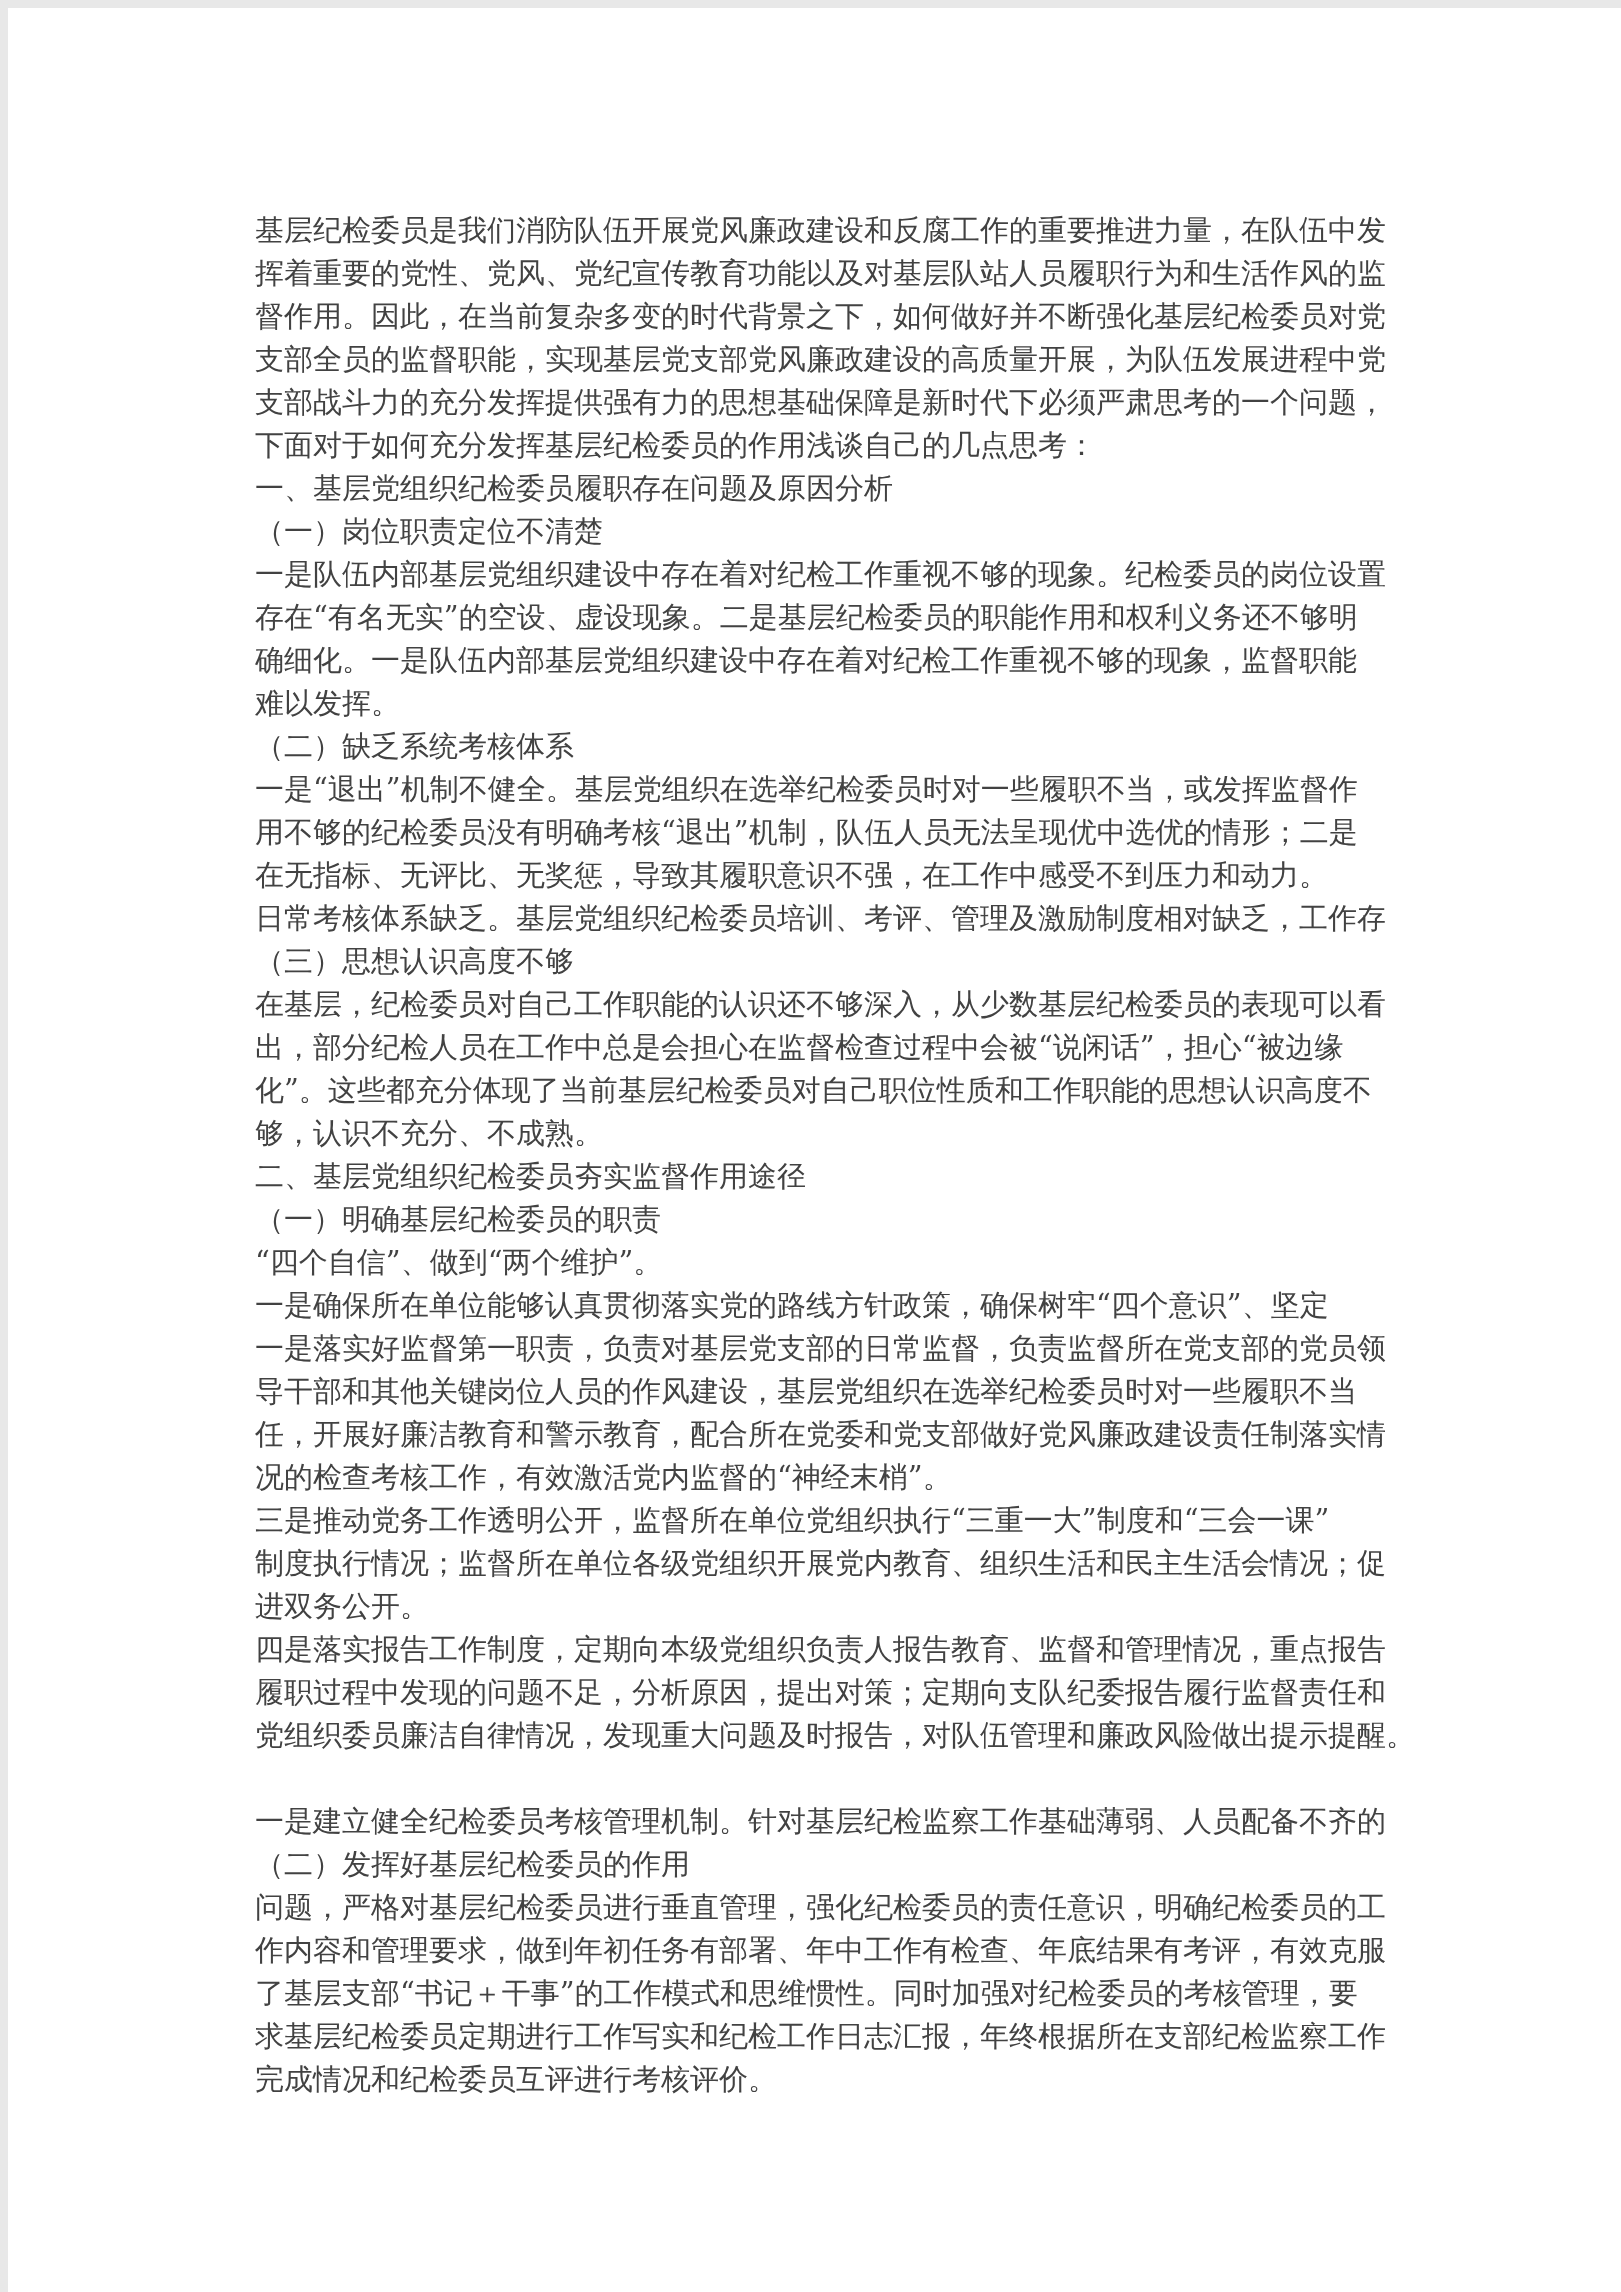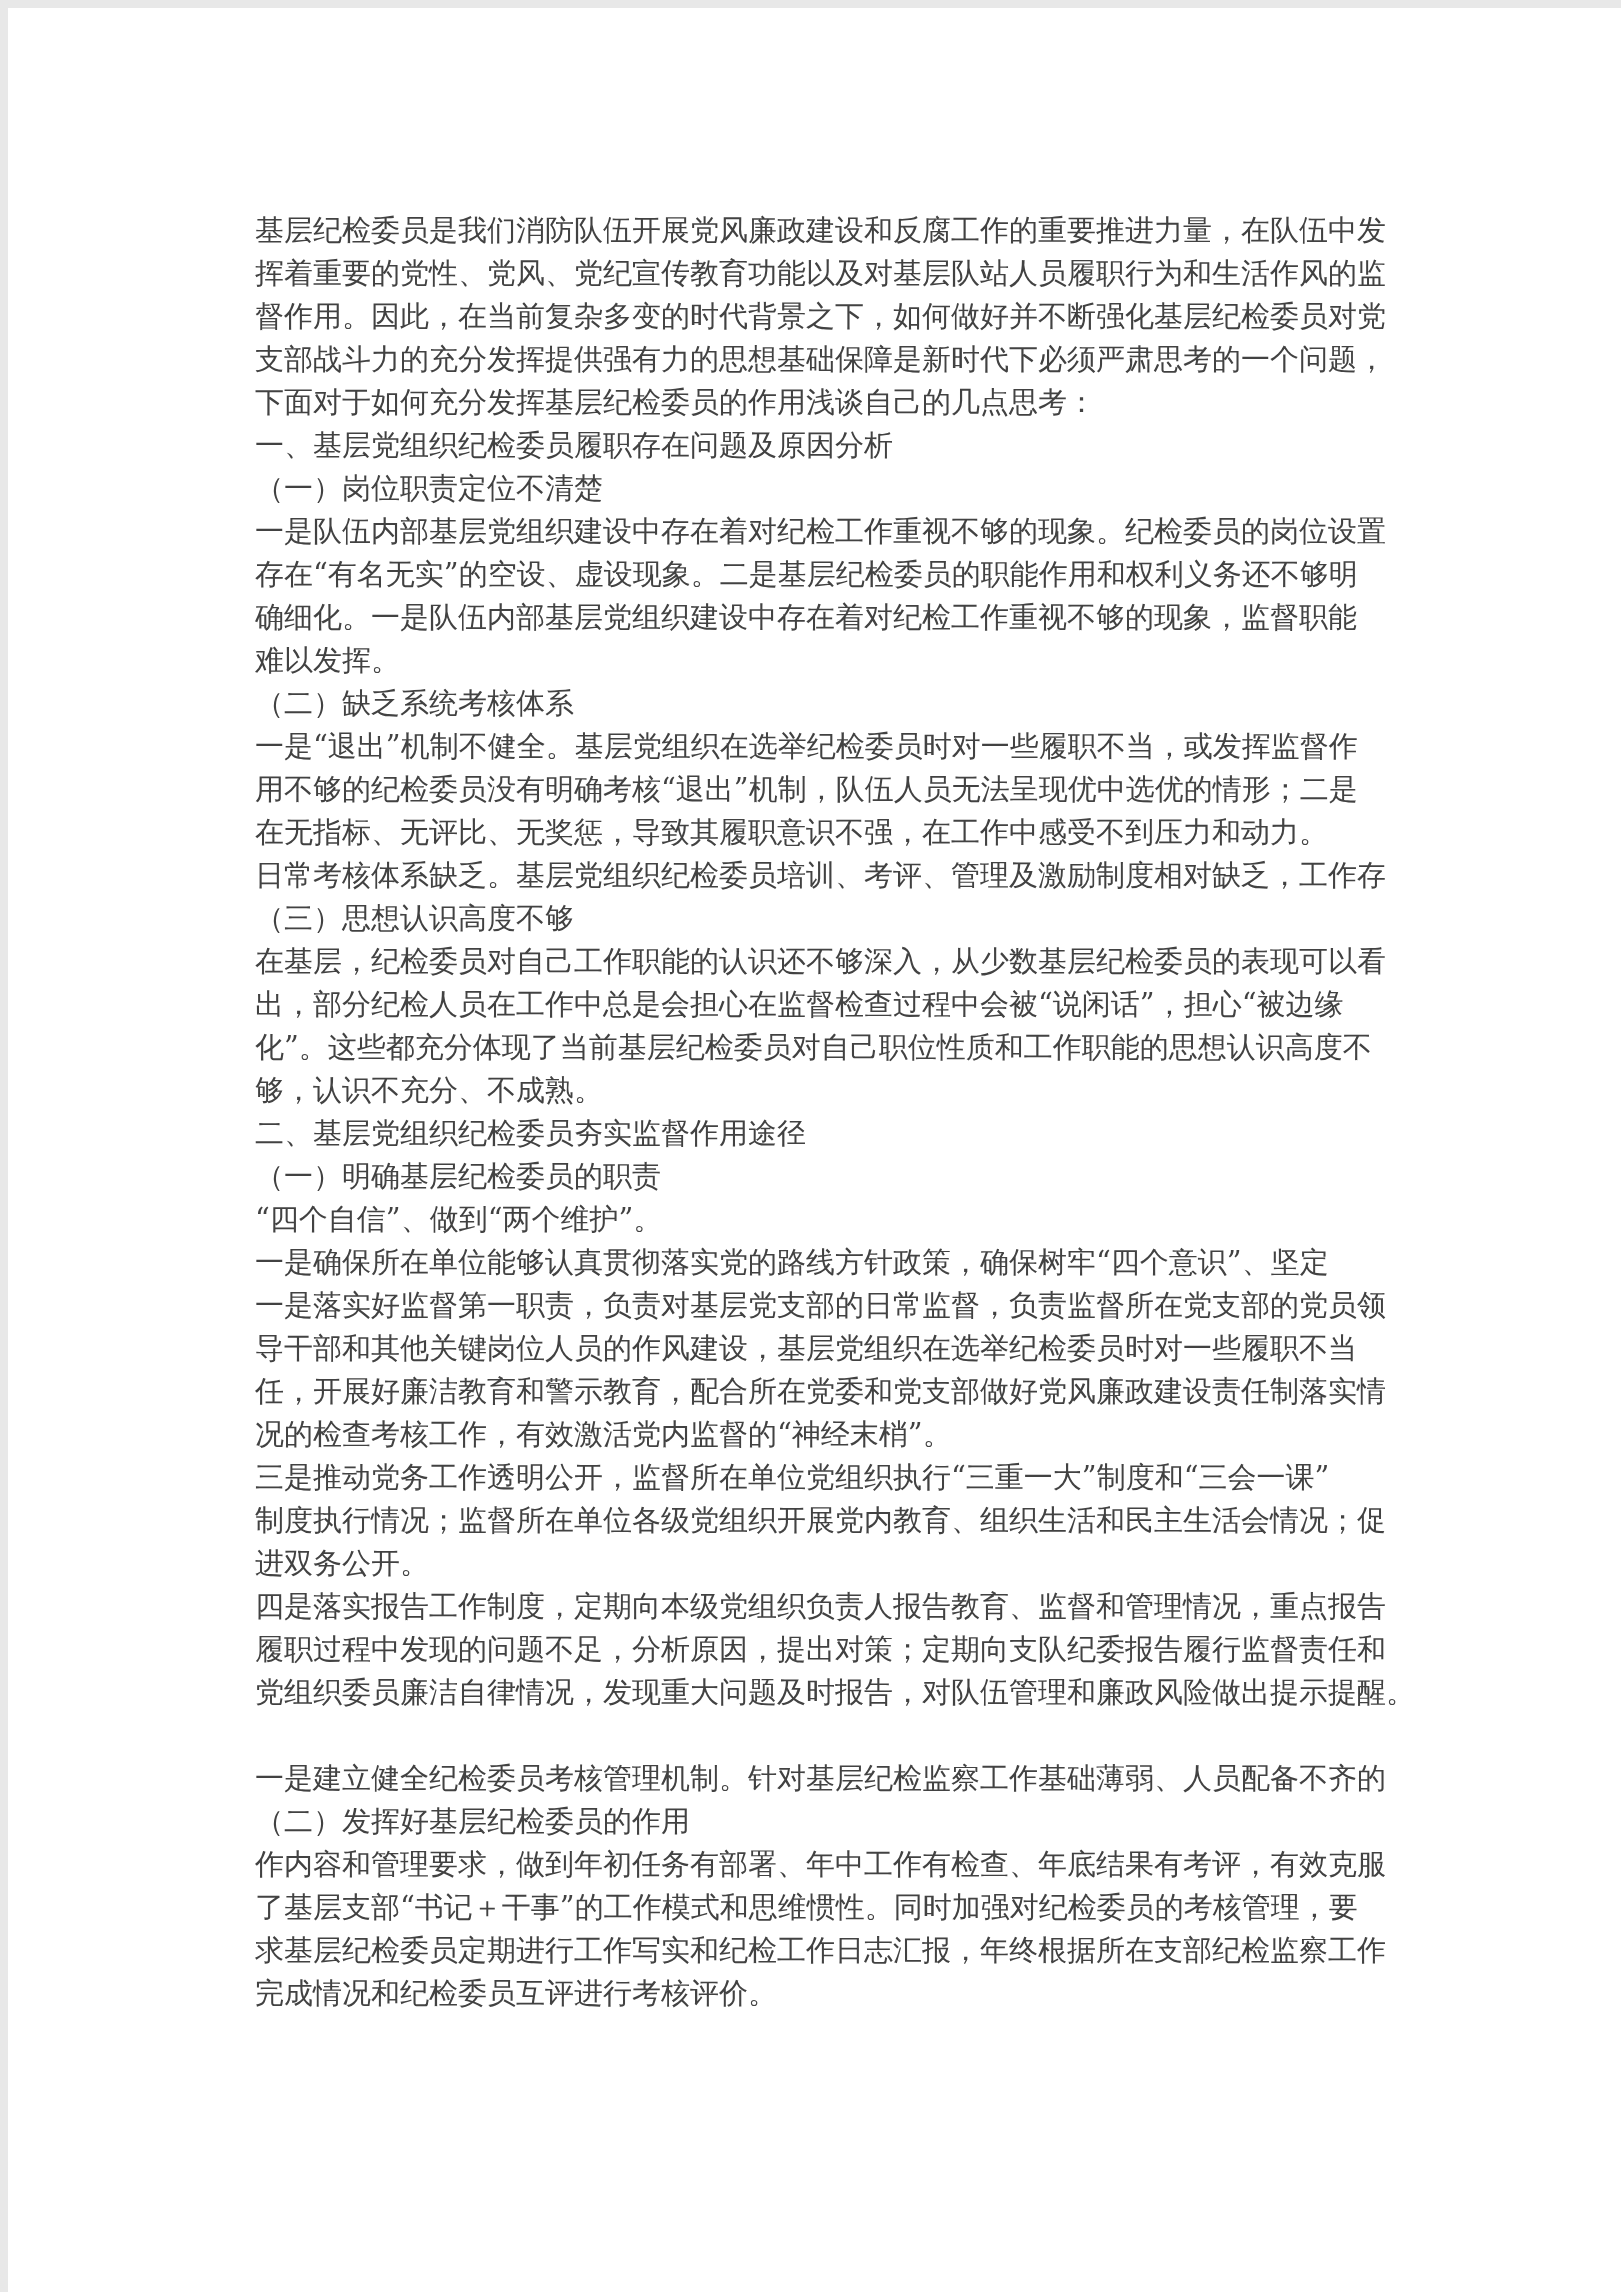--- a/index.html
+++ b/index.html
@@ -41,20 +41,21 @@
   }
 </style>
 </head>
 <body>
 
 <div class="page">
   <div class="text-block">
     <p class="line">基层纪检委员是我们消防队伍开展党风廉政建设和反腐工作的重要推进力量，在队伍中发</p>
     <p class="line">挥着重要的党性、党风、党纪宣传教育功能以及对基层队站人员履职行为和生活作风的监</p>
     <p class="line">督作用。因此，在当前复杂多变的时代背景之下，如何做好并不断强化基层纪检委员对党</p>
+    <p class="line">支部全员的监督职能，实现基层党支部党风廉政建设的高质量开展，为队伍发展进程中党</p>
     <p class="line">支部战斗力的充分发挥提供强有力的思想基础保障是新时代下必须严肃思考的一个问题，</p>
     <p class="line">下面对于如何充分发挥基层纪检委员的作用浅谈自己的几点思考：</p>
     <p class="line">一、基层党组织纪检委员履职存在问题及原因分析</p>
     <p class="line">（一）岗位职责定位不清楚</p>
     <p class="line">一是队伍内部基层党组织建设中存在着对纪检工作重视不够的现象。纪检委员的岗位设置</p>
     <p class="line">存在“有名无实”的空设、虚设现象。二是基层纪检委员的职能作用和权利义务还不够明</p>
     <p class="line">确细化。一是队伍内部基层党组织建设中存在着对纪检工作重视不够的现象，监督职能</p>
     <p class="line">难以发挥。</p>
     <p class="line">（二）缺乏系统考核体系</p>
     <p class="line">一是“退出”机制不健全。基层党组织在选举纪检委员时对一些履职不当，或发挥监督作</p>
@@ -76,19 +77,20 @@
     <p class="line">况的检查考核工作，有效激活党内监督的“神经末梢”。</p>
     <p class="line">三是推动党务工作透明公开，监督所在单位党组织执行“三重一大”制度和“三会一课”</p>
     <p class="line">制度执行情况；监督所在单位各级党组织开展党内教育、组织生活和民主生活会情况；促</p>
     <p class="line">进双务公开。</p>
     <p class="line">四是落实报告工作制度，定期向本级党组织负责人报告教育、监督和管理情况，重点报告</p>
     <p class="line">履职过程中发现的问题不足，分析原因，提出对策；定期向支队纪委报告履行监督责任和</p>
     <p class="line">党组织委员廉洁自律情况，发现重大问题及时报告，对队伍管理和廉政风险做出提示提醒。</p>
     <p class="line blank"></p>
     <p class="line">一是建立健全纪检委员考核管理机制。针对基层纪检监察工作基础薄弱、人员配备不齐的</p>
     <p class="line">（二）发挥好基层纪检委员的作用</p>
+    <p class="line">问题，严格对基层纪检委员进行垂直管理，强化纪检委员的责任意识，明确纪检委员的工</p>
     <p class="line">作内容和管理要求，做到年初任务有部署、年中工作有检查、年底结果有考评，有效克服</p>
     <p class="line">了基层支部“书记＋干事”的工作模式和思维惯性。同时加强对纪检委员的考核管理，要</p>
     <p class="line">求基层纪检委员定期进行工作写实和纪检工作日志汇报，年终根据所在支部纪检监察工作</p>
     <p class="line">完成情况和纪检委员互评进行考核评价。</p>
   </div>
 </div>
 
 
 </body></html>

